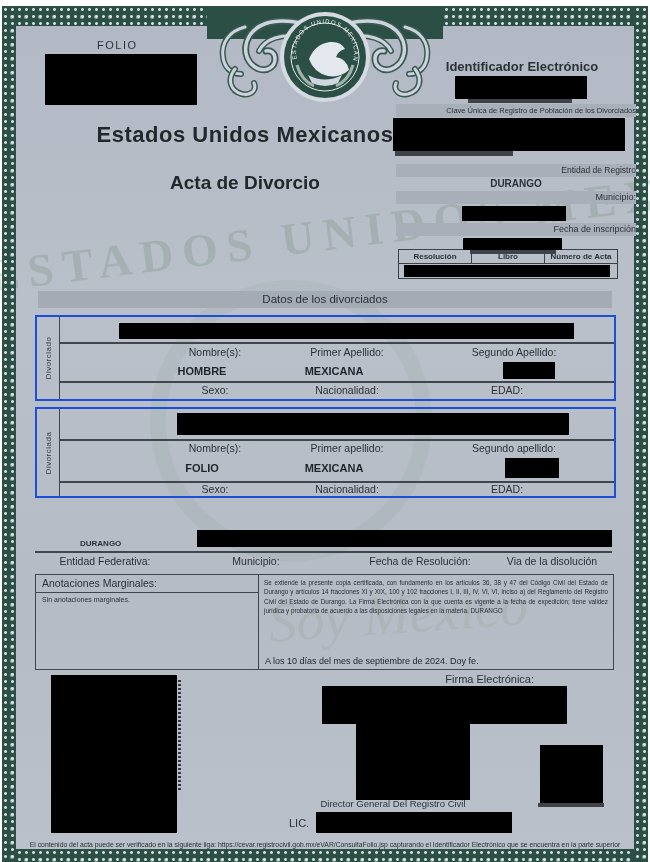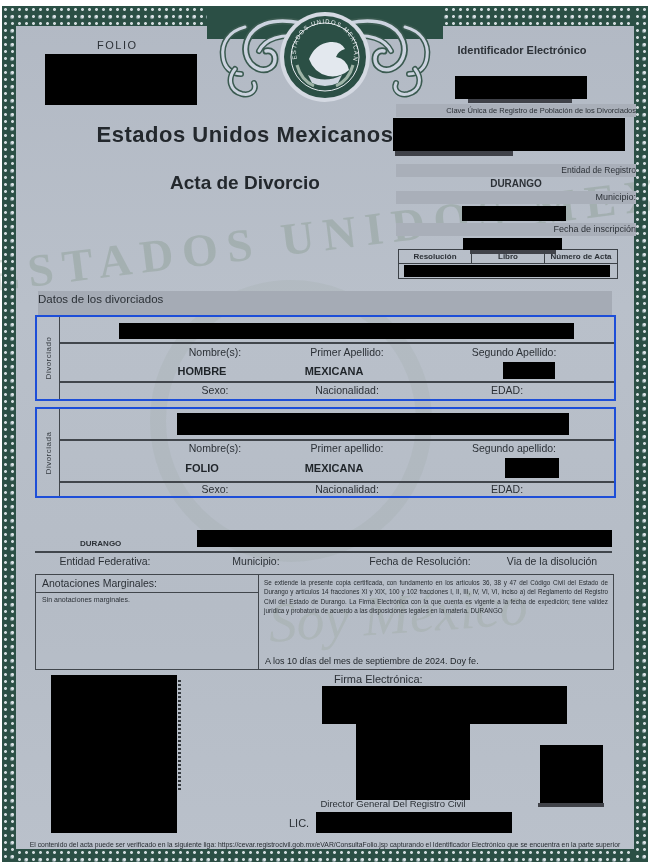--- a/index.html
+++ b/index.html
@@ -23,21 +23,21 @@
   .wm-arc{left:-14px;top:208px;font-family:"Liberation Serif",serif;font-size:46px;letter-spacing:9px;
           color:rgba(120,142,122,.30);transform:rotate(-7deg);font-weight:bold;}
   .wm-soy{left:268px;top:582px;font-family:"Liberation Serif",serif;font-style:italic;font-size:56px;
           color:rgba(140,155,132,.20);transform:rotate(-4deg);}
   .wm-ring{left:150px;top:280px;width:250px;height:250px;border:16px solid rgba(130,152,132,.10);border-radius:50%;}
   
   .abs{position:absolute;z-index:4;}
   .rd{position:absolute;background:#000;z-index:5;}
   .rm{position:absolute;background:rgba(18,18,24,.72);filter:blur(.7px);z-index:4;}
   .gbar{position:absolute;background:#a9afb9;color:#2c3137;text-align:right;z-index:4;}
-  .sbar{position:absolute;background:#a5abb5;color:#2b3036;font-size:11.5px;line-height:17px;height:25px;z-index:4;}
+  .sbar{position:absolute;background:#a5abb5;color:#2b3036;text-align:center;font-size:11.5px;line-height:17px;height:17px;z-index:4;}
   .ctr{transform:translateX(-50%);}
   .ptable{position:absolute;border:2px solid #1d4ed8;z-index:4;background:transparent;}
   .pside{position:absolute;left:0;top:0;bottom:0;width:22px;border-right:1.5px solid #41464c;}
   .pside span{position:absolute;left:50%;top:50%;transform:translate(-50%,-50%) rotate(-90deg);
               font-size:8px;letter-spacing:.5px;color:#33383e;white-space:nowrap;}
   .hline{position:absolute;background:#41464c;height:1.5px;z-index:4;}
   .flabel{position:absolute;font-size:10.5px;color:#2b3036;white-space:nowrap;z-index:4;}
   .fval{position:absolute;font-size:11px;font-weight:bold;color:#1f2429;white-space:nowrap;z-index:4;}
   .titles{position:absolute;left:30px;width:430px;text-align:center;z-index:4;}
   .h1{font-size:22px;font-weight:bold;color:#23282d;letter-spacing:.5px;}
@@ -95,21 +95,21 @@
     </text>
     <path d="M104,54 q6,-15 21,-17 q11,-1 15,7 q-7,2 -9,8 q11,2 13,13 q-9,8 -21,6 q-14,-3 -19,-17 z" fill="#e3e8ee"></path>
     <path d="M103,70 q17,9 34,0 l-4,8 q-13,6 -26,0 z" fill="#cfd6e0"></path>
     <path d="M92,60 q4,15 17,21" fill="none" stroke="#9eb4a7" stroke-width="3"></path>
     <path d="M148,60 q-4,15 -17,21" fill="none" stroke="#9eb4a7" stroke-width="3"></path>
   </svg>
 
   <div class="abs" style="left:97px;top:39px;font-size:11px;letter-spacing:1.5px;">FOLIO</div>
   <div class="rd" style="left:45px;top:54px;width:152px;height:51px;"></div>
 
-  <div class="abs" style="left:432px;top:44px;width:180px;text-align:center;font-size:11px;font-weight:bold;">Identificador Electrónico</div>
+  <div class="abs" style="left:432px;top:59px;width:180px;text-align:center;font-size:13px;font-weight:bold;">Identificador Electrónico</div>
   <div class="rd" style="left:455px;top:76px;width:132px;height:23px;"></div>
   <div class="rm" style="left:468px;top:99px;width:104px;height:4px;"></div>
 
   <div class="gbar" style="left:396px;top:104px;width:240px;height:13px;font-size:7.5px;line-height:13px;">Clave Única de Registro de Población de los Divorciados</div>
   <div class="rd" style="left:393px;top:118px;width:232px;height:33px;"></div>
   <div class="rm" style="left:395px;top:151px;width:118px;height:5px;"></div>
 
   <div class="titles h1" style="top:122px;">Estados Unidos Mexicanos</div>
   <div class="titles h2" style="top:172px;">Acta de Divorcio</div>
 
@@ -184,21 +184,21 @@
       <div class="smalltxt">Sin anotaciones marginales.</div>
     </div>
     <div style="position:absolute;left:223px;top:0;right:0;height:100%;">
       <div class="certbody">Se extiende la presente copia certificada, con fundamento en los artículos 36, 38 y 47 del Código Civil del Estado de Durango y artículos 14 fracciones XI y XIX, 100 y 102 fracciones I, II, III, IV, VI, VI, inciso a) del Reglamento del Registro Civil del Estado de Durango. La Firma Electrónica con la que cuenta es vigente a la fecha de expedición; tiene validez jurídica y probatoria de acuerdo a las disposiciones legales en la materia. DURANGO</div>
       <div style="position:absolute;left:6px;bottom:3px;font-size:9px;color:#23282d;">A los 10 días del mes de septiembre de 2024. Doy fe.</div>
     </div>
   </div>
 
   <div class="rd" style="left:51px;top:675px;width:126px;height:158px;"></div>
   <div class="qrstrip"></div>
-  <div class="abs" style="left:334px;top:673px;width:200px;text-align:left;font-size:11px;">Firma Electrónica:</div>
+  <div class="abs" style="left:334px;top:673px;width:200px;text-align:right;font-size:11px;">Firma Electrónica:</div>
   <div class="rd" style="left:322px;top:686px;width:245px;height:38px;"></div>
   <div class="rd" style="left:356px;top:724px;width:114px;height:76px;"></div>
   <div class="rd" style="left:540px;top:745px;width:63px;height:58px;"></div>
   <div class="rm" style="left:538px;top:803px;width:66px;height:4px;"></div>
   <div class="abs" style="left:293px;top:798px;width:200px;text-align:center;font-size:9.5px;">Director General Del Registro Civil</div>
   <div class="abs" style="left:289px;top:817px;font-size:11px;">LIC.</div>
   <div class="rd" style="left:316px;top:812px;width:196px;height:21px;"></div>
 
   <div class="tinybar" style="left:16px;top:841px;width:618px;">El contenido del acta puede ser verificado en la siguiente liga: https://cevar.registrocivil.gob.mx/eVAR/ConsultaFolio.jsp capturando el Identificador Electrónico que se encuentra en la parte superior</div>
 </div>

